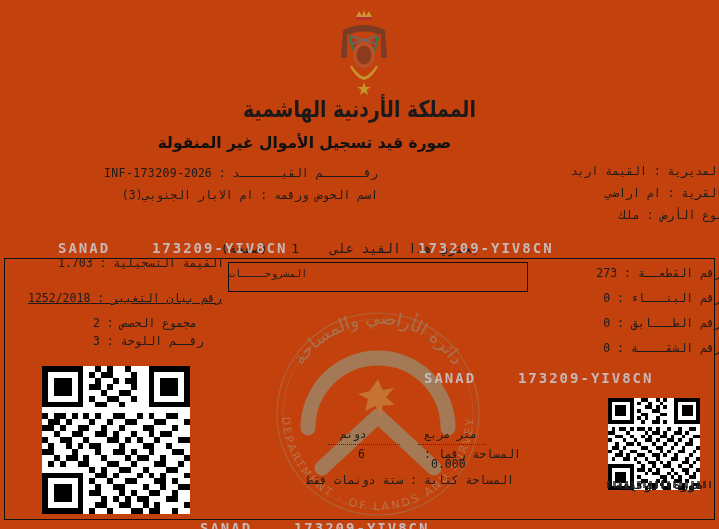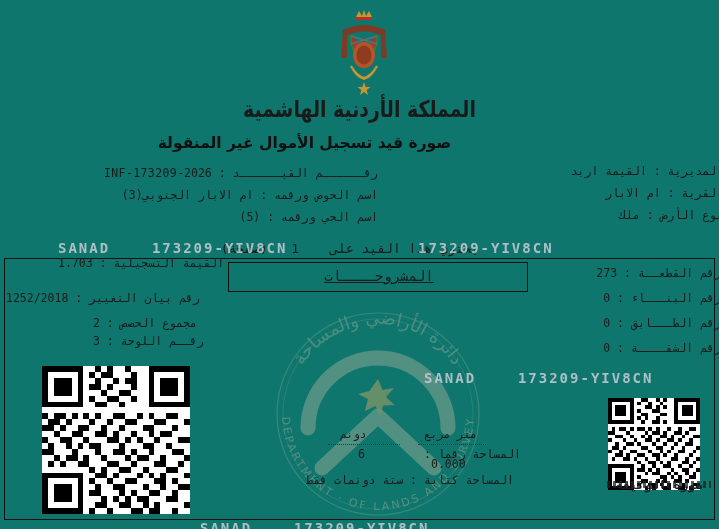--- a/index.html
+++ b/index.html
@@ -8,21 +8,21 @@
     background: #ffffff;
   }
   body {
     font-family: "DejaVu Sans", sans-serif;
   }
   #page {
     position: relative;
     width: 719px;
     height: 529px;
     overflow: hidden;
-    background: #0f766e;
+    background: #c2410c;
     color: #111;
   }
 
   
   .emblem {
     position: absolute;
     left: 329px;
     top: 8px;
     width: 70px;
     height: 88px;
@@ -105,27 +105,26 @@
     width: 300px;
     height: 30px;
     border: 1.4px solid #111;
     box-sizing: border-box;
   }
   .notes-label {
     position: absolute;
     left: 0;
     top: 5px;
     width: 300px;
-    text-align: center;
+    text-align: left;
     direction: rtl;
-    font-size: 14px;
+    font-size: 10px;
     font-family: "DejaVu Sans Mono", monospace;
     letter-spacing: 1.4px;
     color: #1b1b1b;
-    text-decoration: underline;
   }
 
   
   .area-hdr {
     position: absolute;
     direction: rtl;
     font-size: 11px;
     font-family: "DejaVu Sans Mono", monospace;
     letter-spacing: 1px;
     color: #1b1b1b;
@@ -229,42 +228,37 @@
   <div class="doc-title">صورة قيد تسجيل الأموال غير المنقولة</div>
 
   <div class="fld hdr-right" style="top:164px;">
     <span class="lbl">المديرية</span>
     <span class="val"> : </span>
     <span class="val">القيمة اربد</span>
   </div>
   <div class="fld hdr-right" style="top:186px;">
     <span class="lbl">القرية</span>
     <span class="val"> : </span>
-    <span class="val">ام الابار</span>
+    <span class="val">ام اراضي</span>
   </div>
   <div class="fld hdr-right" style="top:208px;">
     <span class="lbl">نوع الأرض</span>
     <span class="val"> : </span>
     <span class="val">ملك</span>
   </div>
 
   <div class="fld hdr-mid" style="top:166px; right:341px;">
     <span class="lbl">رقــــــم القيــــــد</span>
     <span class="val"> : </span>
     <span class="val">2026-INF-173209</span>
   </div>
   <div class="fld hdr-mid" style="top:188px; right:341px;">
     <span class="lbl">اسم الحوض ورقمه</span>
     <span class="val">: </span>
     <span class="val">ام الابار الجنوبي(3)</span>
-  </div>
-  <div class="fld hdr-mid" style="top:210px; right:341px;">
-    <span class="lbl">اسم الحي ورقمه</span>
-    <span class="val"> : </span>
-    <span class="val">(5)</span>
   </div>
 
   <div class="contains-line">
     <span>يحتوي هذا القيد على</span>
     <span>&nbsp;&nbsp;</span>
     <span>1</span>
     <span>&nbsp;</span>
     <span>(صفحة)</span>
   </div>
 
@@ -302,21 +296,21 @@
     <span class="lbl">رقم الشقــــة</span>
     <span class="val"> : </span>
     <span class="val">0</span>
   </div>
 
   <div class="fld" style="top:256px; left:58px;">
     <span class="lbl">القيمة التسجيلية</span>
     <span class="val">:</span>
     <span class="val">1.703</span>
   </div>
-  <div class="fld" style="top:291px; left:6px;">
+  <div class="fld" style="top:291px; left:28px;text-decoration:underline;">
     <span class="lbl">رقم بيان التغيير</span>
     <span class="val">:</span>
     <span class="val">1252/2018</span>
   </div>
   <div class="fld" style="top:316px; left:93px;">
     <span class="lbl">مجموع الحصص</span>
     <span class="val">: </span>
     <span class="val">2</span>
   </div>
   <div class="fld" style="top:334px; left:93px;">

